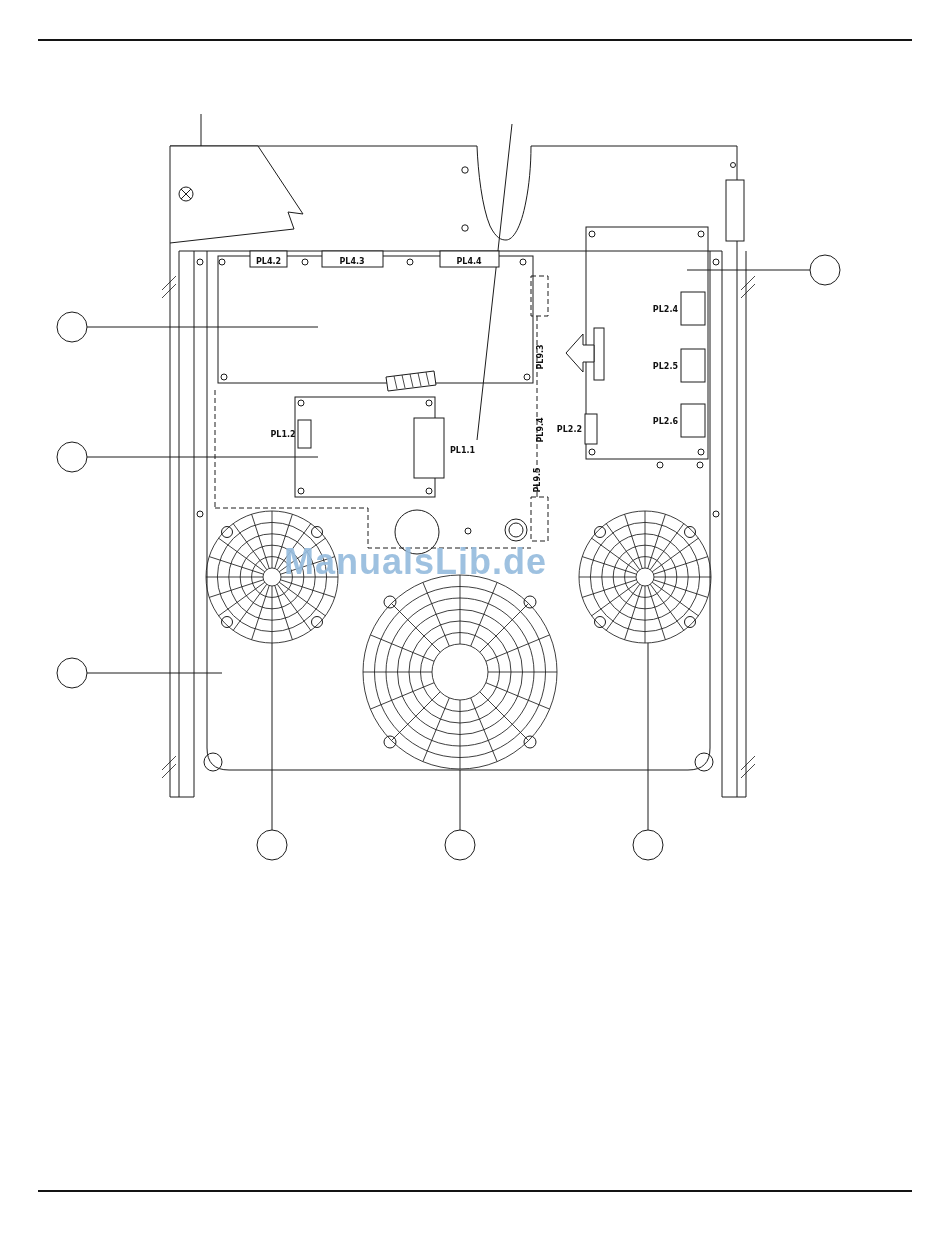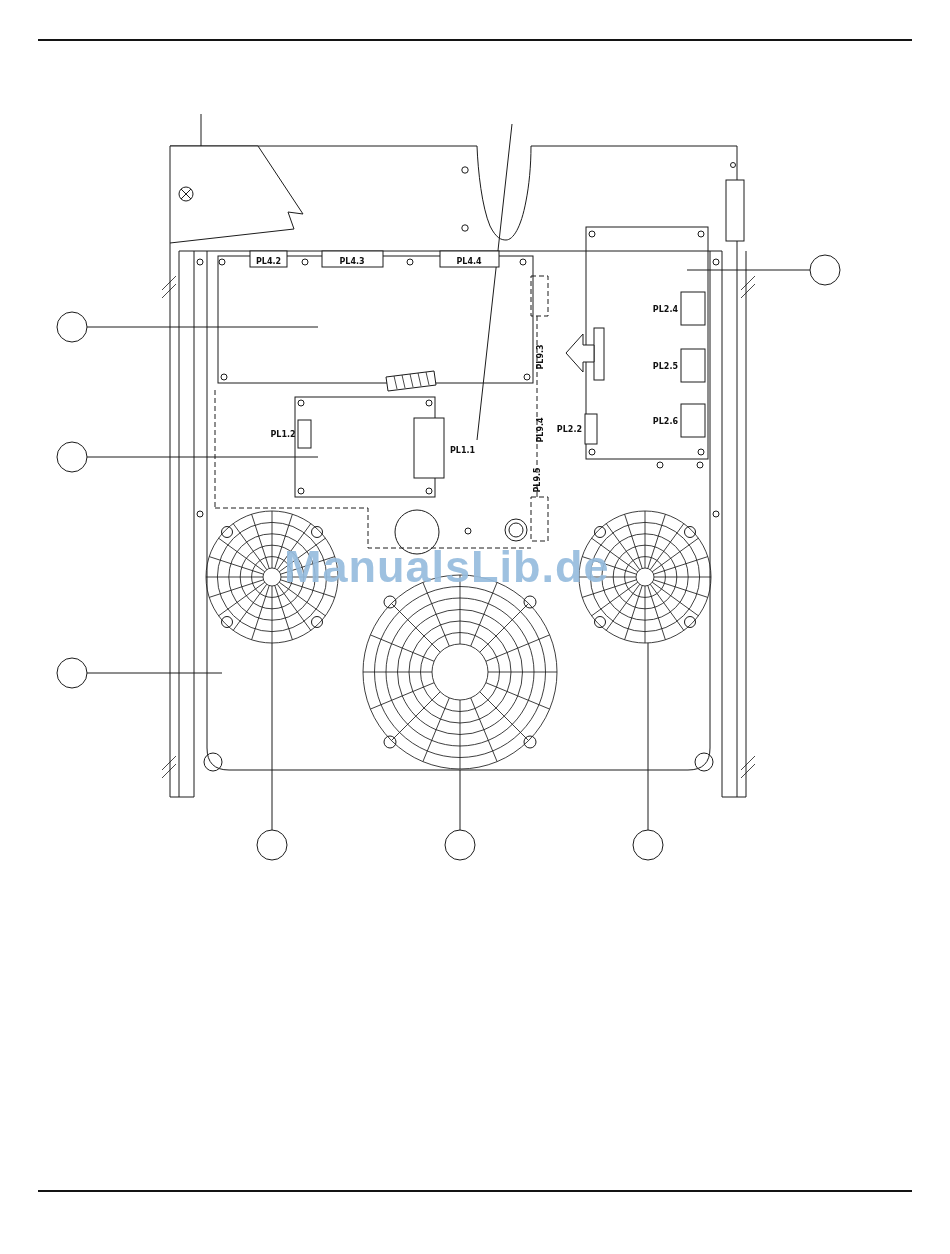--- a/index.html
+++ b/index.html
@@ -17,21 +17,21 @@
   .thin { stroke-width:0.8; }
   .dash { stroke-dasharray:5 3; }
   .wh { fill:#ffffff; }
   .lbl {
     font-size:8px; fill:#111; stroke:none;
     font-family:"DejaVu Sans", sans-serif; font-weight:bold;
   }
   g[data-fan] circle, g[data-fan] line { stroke:#1c1c1c; stroke-width:0.85; fill:none; }
   .watermark {
     position:absolute; left:284px; top:541px;
-    font-size:45px; font-weight:bold; letter-spacing:1px; white-space:nowrap;
+    font-size:36px; font-weight:bold; letter-spacing:1px; white-space:nowrap;
     color:rgba(150,188,221,0.92); pointer-events:none;
     font-family:"Liberation Sans", sans-serif;
   }
 </style>
 </head>
 <body>
 
 <div class="page">
 
   <div class="rule top"></div>

